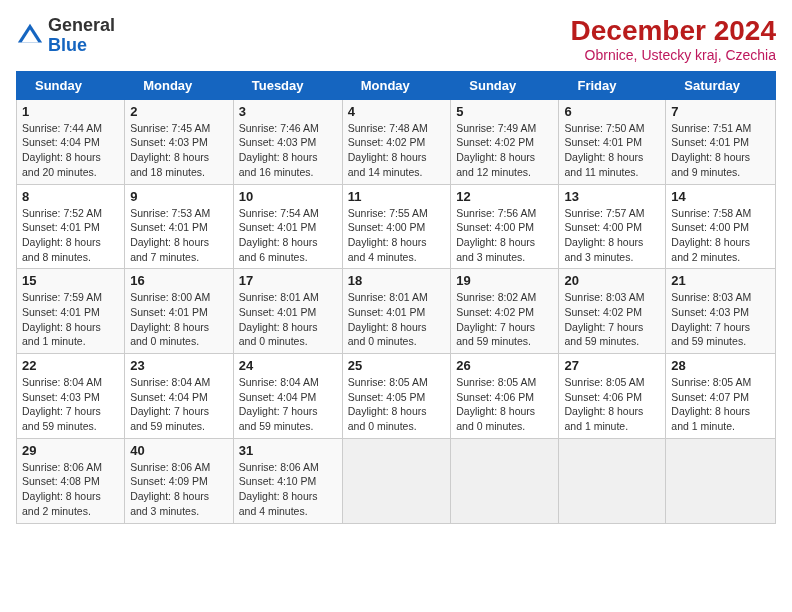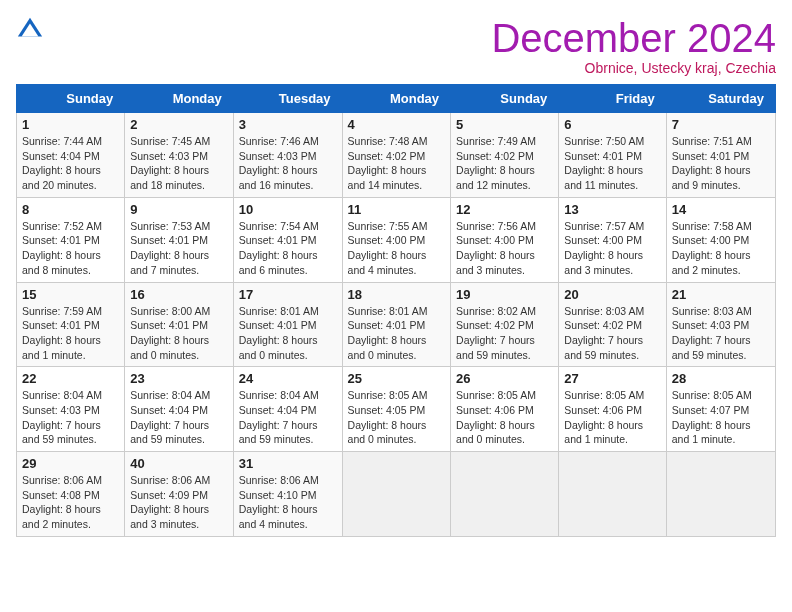--- a/index.html
+++ b/index.html
@@ -29,39 +29,39 @@
     .logo-general { color: #333; }
     .logo-blue { color: #1565c0; }
     .logo-icon {
       width: 28px;
       height: 28px;
     }
     .title-area {
       text-align: right;
     }
     .month-title {
-      font-size: 40px;
-      font-weight: normal;
-      color: #a21caf;
+      font-size: 28px;
+      font-weight: bold;
+      color: #b91c1c;
       line-height: 1.1;
     }
     .location-title {
       font-size: 14px;
       color: #be185d;
     }
     .calendar-table {
       width: 100%;
       border-collapse: collapse;
       font-size: 11px;
     }
     .calendar-table thead tr th {
       background-color: #1565c0;
       color: #fff;
-      text-align: right;
-      padding: 6px 11px;
+      text-align: left;
+      padding: 6px 18px;
       font-size: 13px;
       font-weight: bold;
       border: 1px solid #1565c0;
     }
     .calendar-table tbody tr td {
       border: 1px solid #ccc;
       vertical-align: top;
       padding: 4px 5px;
       width: 113px;
       min-height: 80px;
@@ -91,20 +91,24 @@
   </style>
 </head>
 <body>
 
 <div class="header-area">
   <div class="logo">
     <svg class="logo-icon" viewBox="0 0 30 30">
       <polygon points="15,2 28,22 2,22" fill="#1565c0"></polygon>
       <polygon points="15,8 24,22 6,22" fill="#fff"></polygon>
     </svg>
+    <div class="logo-text">
+      <span class="logo-general">General</span><br>
+      <span class="logo-blue">Blue</span>
+    </div>
   </div>
   <div class="title-area">
     <div class="month-title">December 2024</div>
     <div class="location-title">Obrnice, Ustecky kraj, Czechia</div>
   </div>
 </div>
 
 <table class="calendar-table">
   <thead>
     <tr>

